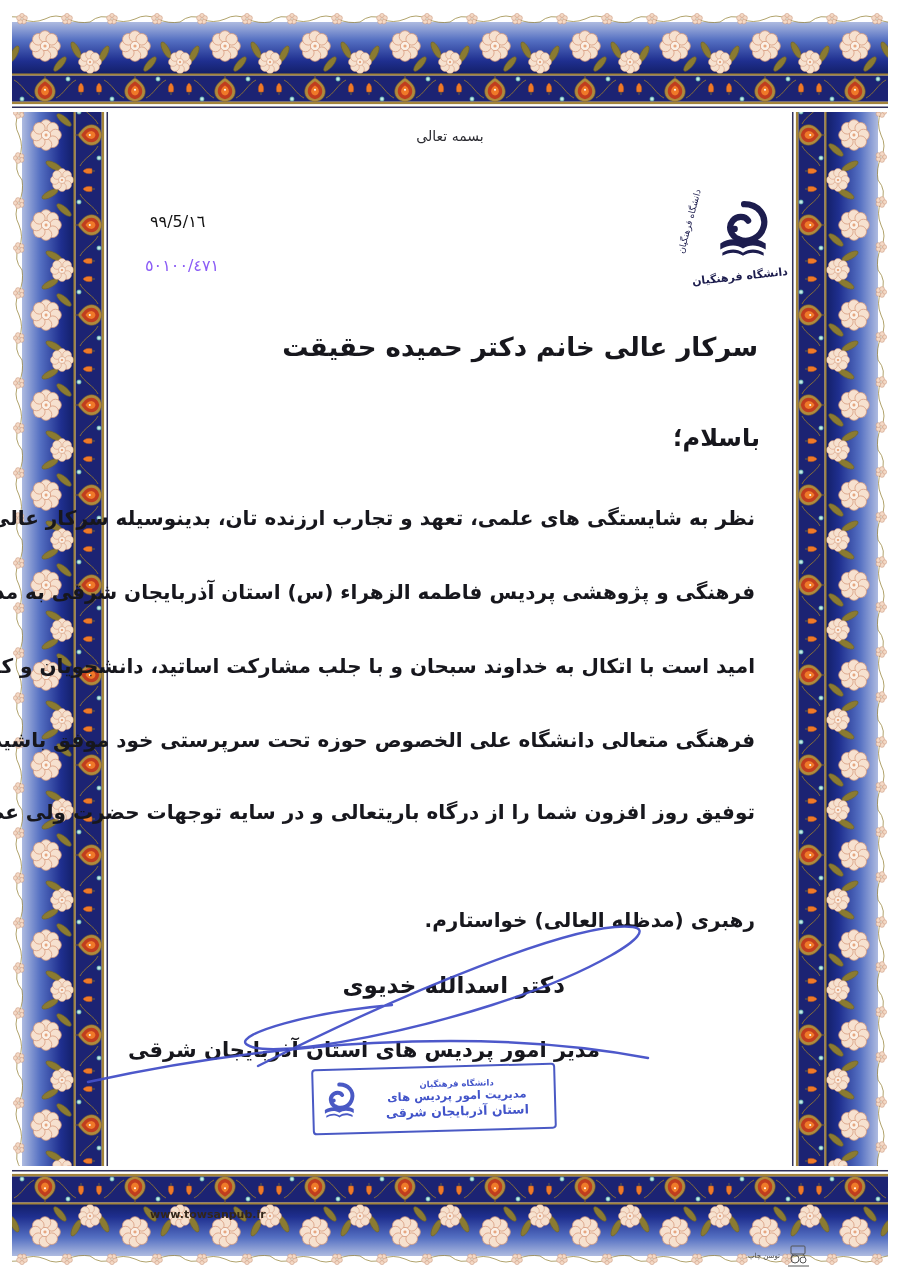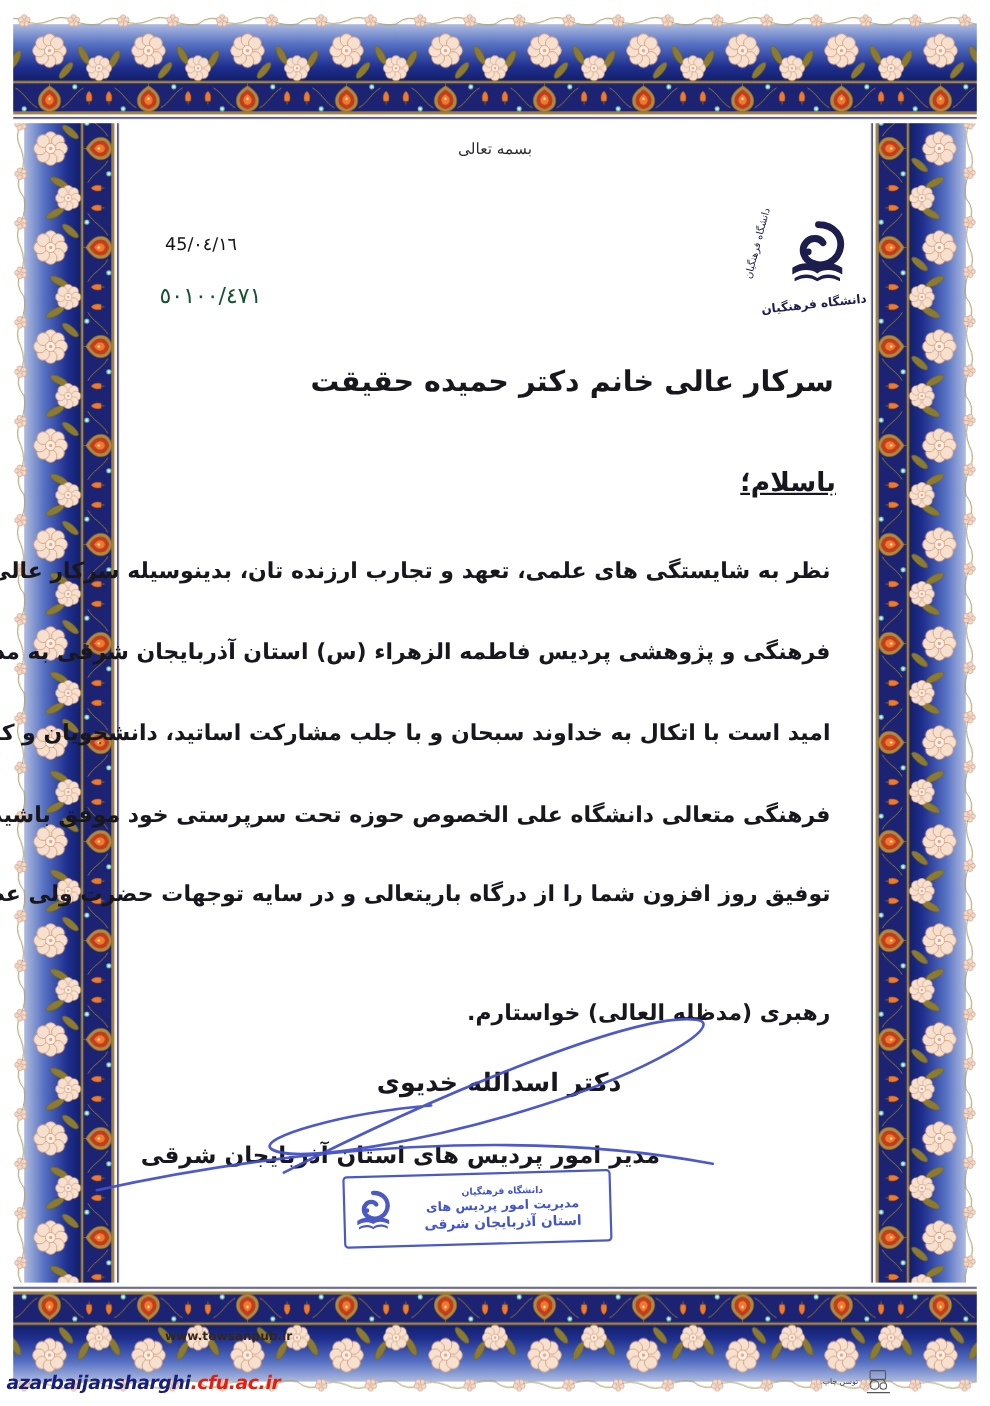--- a/index.html
+++ b/index.html
@@ -8,23 +8,23 @@
     font-family:"DejaVu Sans", sans-serif;overflow:hidden;
   }
   .abs{position:absolute;}
   .fa{direction:rtl;color:#17171d;white-space:nowrap;}
   .calli{font-weight:700;letter-spacing:-0.5px;}
   #frame-svg{left:0;top:0;z-index:0;}
   #content-layer{left:0;top:0;width:900px;height:1062px;z-index:2;}
   #signature-svg{left:0;top:0;z-index:3;pointer-events:none;}
   .bismillah{left:112px;width:676px;top:128px;text-align:center;font-size:14px;color:#2a2a30;}
   .date-line{left:150px;top:212px;font-size:16px;direction:ltr;color:#111;}
-  .ref-line{left:145px;top:256px;font-size:20px;direction:ltr;color:#14532d;}
+  .ref-line{left:145px;top:256px;font-size:16px;direction:ltr;color:#8b5cf6;}
   .recipient{right:142px;top:332px;font-size:26px;}
-  .salutation{right:140px;top:424px;font-size:24px;text-decoration:underline;}
+  .salutation{right:140px;top:424px;font-size:24px;}
   .body-line{right:145px;font-size:20px;font-weight:600;}
   .bl0{top:506px;} .bl1{top:580px;} .bl2{top:654px;} .bl3{top:728px;} .bl4{top:800px;} .bl5{top:908px;}
   .signer-name{right:335px;top:972px;font-size:23px;}
   .signer-title{right:300px;top:1038px;font-size:21px;}
   .logo-block{left:692px;top:198px;width:110px;}
   .logo-caption{left:690px;top:270px;width:100px;text-align:center;font-size:11px;font-weight:700;
     color:#1d1d4e;transform:rotate(-6deg);}
   .logo-side{left:676px;top:252px;font-size:9px;color:#1d1d4e;transform:rotate(-75deg);transform-origin:left top;}
   .stamp{
     left:312px;top:1066px;width:244px;height:66px;z-index:4;
@@ -151,21 +151,21 @@
   <rect x="12" y="12" width="876" height="100" fill="url(#pt)"></rect>
   <rect x="12" y="1166" width="876" height="100" fill="url(#pb)"></rect>
   <rect x="12" y="112" width="100" height="1054" fill="url(#pl)"></rect>
   <rect x="788" y="112" width="100" height="1054" fill="url(#pr)"></rect>
 </svg>
 
 <div id="content-layer" class="abs">
 
   <div class="abs bismillah fa">بسمه تعالی</div>
 
-  <div class="abs date-line">45/٠٤/١٦</div>
+  <div class="abs date-line">٩٩/5/١٦</div>
   <div class="abs ref-line">٥٠١٠٠/٤٧١</div>
 
   <div class="abs logo-block">
     <svg width="66" height="66" style="color:#1d1d4e;margin-left:18px;">
       <use href="#cfu-emblem" width="66" height="66"></use>
     </svg>
   </div>
   <div class="abs logo-side fa">دانشگاه فرهنگیان</div>
   <div class="abs logo-caption fa">دانشگاه فرهنگیان</div>
 
@@ -175,23 +175,20 @@
   <div class="abs body-line bl0 fa">نظر به شایستگی های علمی، تعهد و تجارب ارزنده تان، بدینوسیله سرکار عالی را به سمت معاون آموزشی،</div>
   <div class="abs body-line bl1 fa">فرهنگی و پژوهشی پردیس فاطمه الزهراء (س) استان آذربایجان شرقی به مدت یک سال منصوب می نمایم.</div>
   <div class="abs body-line bl2 fa">امید است با اتکال به خداوند سبحان و با جلب مشارکت اساتید، دانشجویان و کارکنان خدوم دانشگاه در تحقق</div>
   <div class="abs body-line bl3 fa">فرهنگی متعالی دانشگاه علی الخصوص حوزه تحت سرپرستی خود موفق باشید.</div>
   <div class="abs body-line bl4 fa">توفیق روز افزون شما را از درگاه باریتعالی و در سایه توجهات حضرت ولی عصر(عج) و پیروی از منویات مقام معظم</div>
   <div class="abs body-line bl5 fa">رهبری (مدظله العالی) خواستارم.</div>
 
   <div class="abs signer-name fa calli">دکتر اسدالله خدیوی</div>
   <div class="abs signer-title fa calli">مدیر امور پردیس های استان آذربایجان شرقی</div>
 
-  <div class="abs footer-site">
-    <span class="site-name">azarbaijansharghi</span><span class="site-domain">.cfu.ac.ir</span>
-  </div>
   <div class="abs footer-secondary">www.towsanpub.ir</div>
 
   <div class="abs printer-block">
     <span class="printer-text">توسن چاپ</span>
     <svg width="30" height="26" viewBox="0 0 30 26">
       <g fill="none" stroke="#555" stroke-width="1">
         <rect x="8" y="3" width="14" height="8" rx="1"></rect>
         <circle cx="12" cy="16" r="4"></circle>
         <circle cx="20" cy="17" r="3"></circle>
         <path d="M5,23 L26,23 M10,11 L8,15 M20,11 L22,14"></path>

